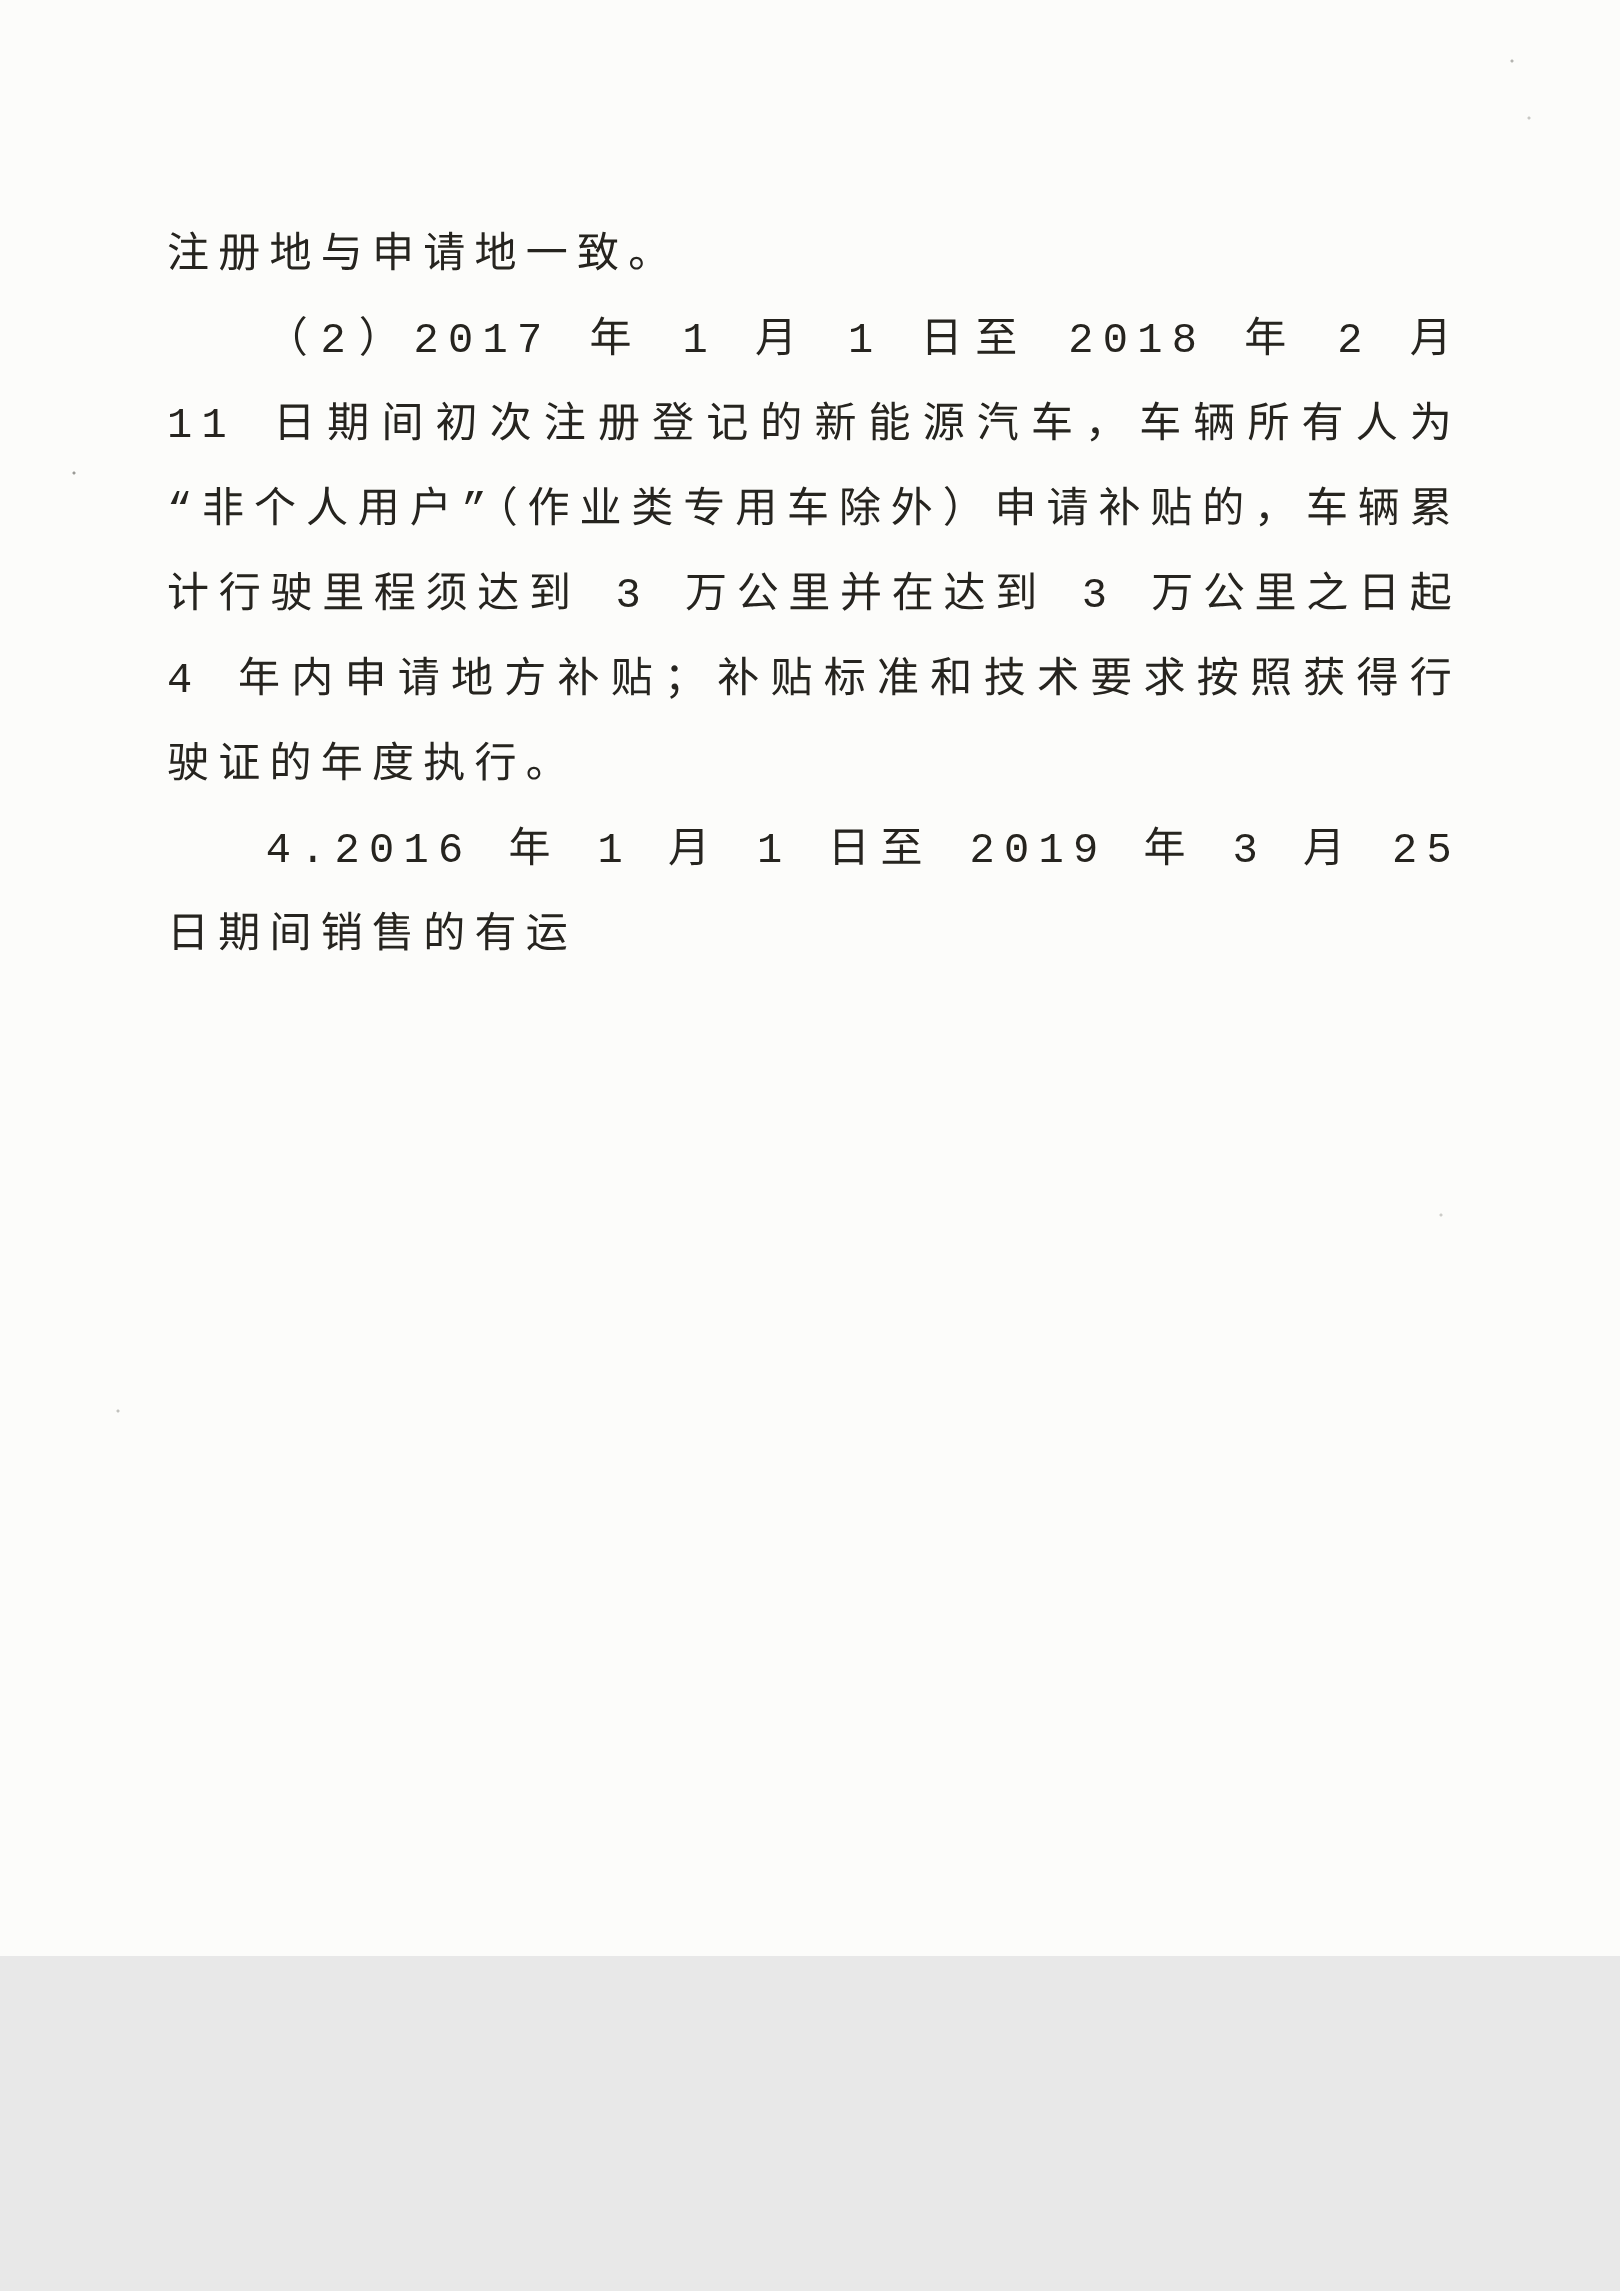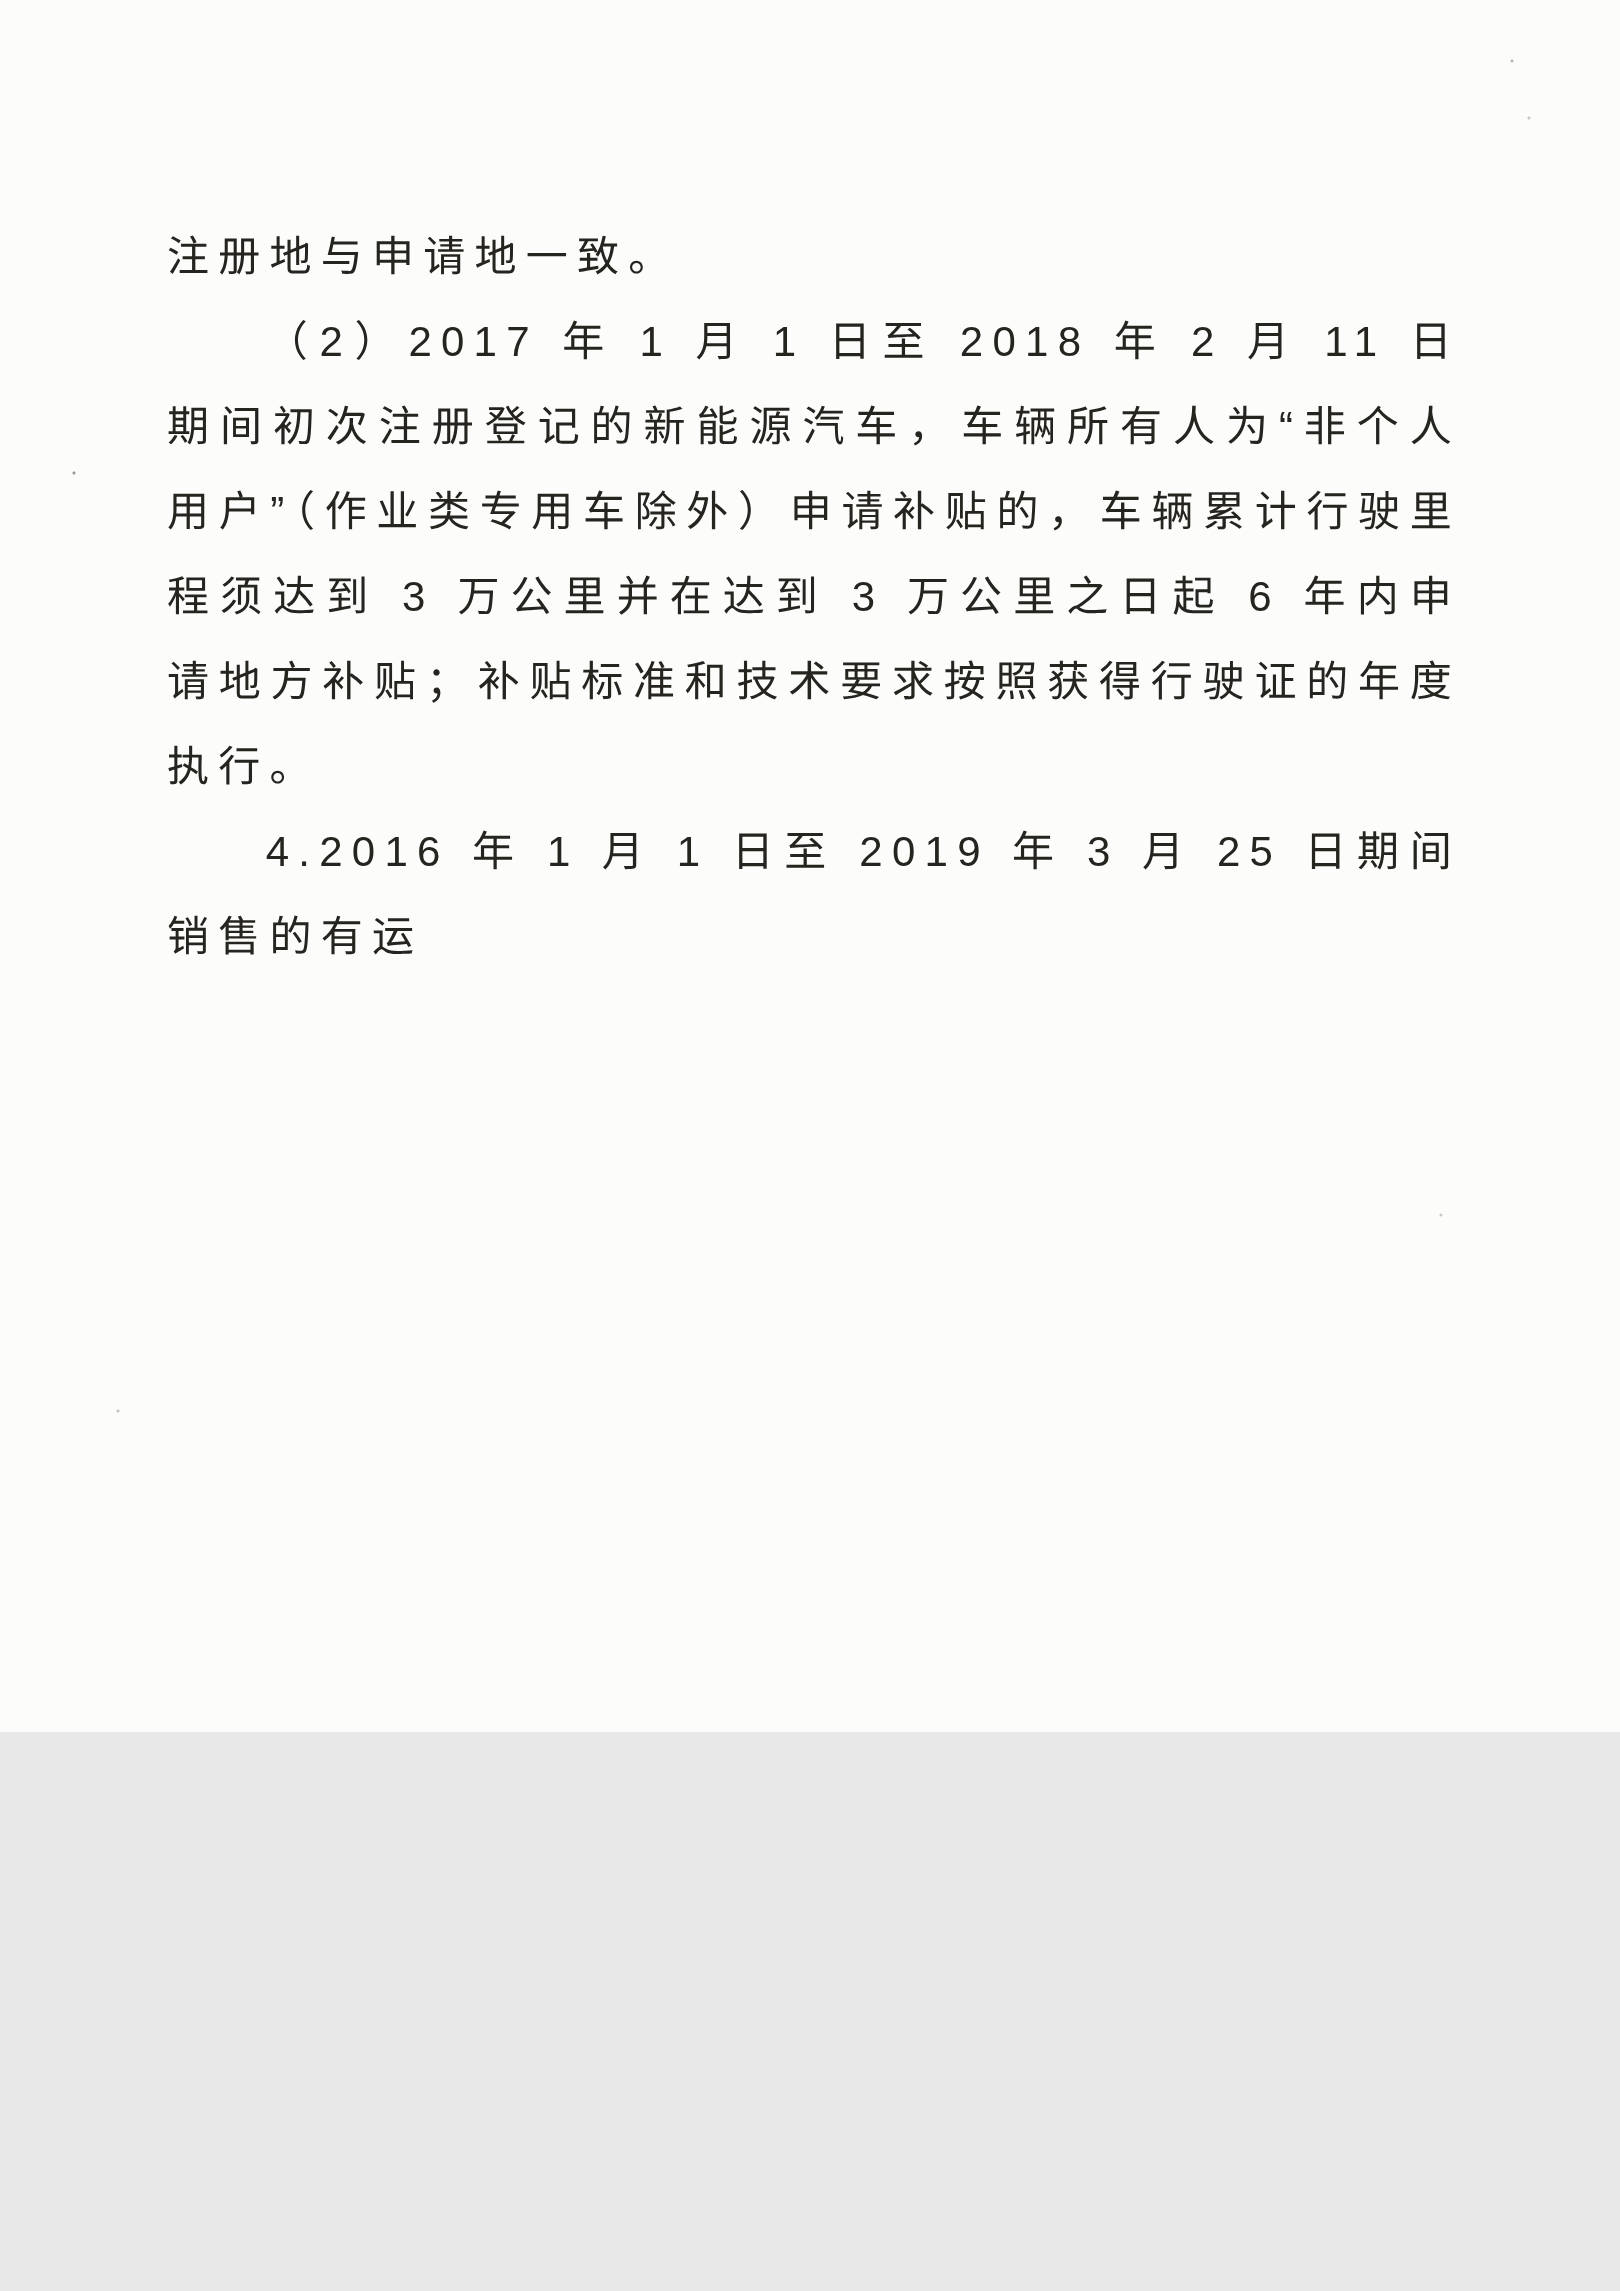--- a/index.html
+++ b/index.html
@@ -3,35 +3,35 @@
 <meta charset="utf-8">
 <style>
   html, body {
     margin: 0;
     padding: 0;
     background: #e8e8e8;
   }
   .scan-page {
     position: relative;
     width: 1620px;
-    height: 1732px;
+    height: 1956px;
     margin: 0 auto;
     background-color: #fcfcfa;
     
     background-image:
       radial-gradient(circle 2px at 74px 473px, #9a9a96 0, #9a9a96 1px, transparent 2px),
       radial-gradient(circle 2px at 1512px 61px, #b4b4b0 0, #b4b4b0 1px, transparent 2px),
       radial-gradient(circle 2px at 1529px 118px, #c8c8c4 0, #c8c8c4 1px, transparent 2px),
       radial-gradient(circle 2px at 118px 1411px, #c2c2be 0, #c2c2be 1px, transparent 2px),
       radial-gradient(circle 2px at 353px 2223px, #bdbdb9 0, #bdbdb9 1px, transparent 2px),
       radial-gradient(circle 2px at 1441px 1215px, #ccccc8 0, #ccccc8 1px, transparent 2px);
     overflow: hidden;
     box-sizing: border-box;
     padding: 214px 160px 0 167px;
-    font-family: Liberation Sans, sans-serif;
+    font-family: Liberation Mono, monospace;
   }
   .text-block {
     width: 1294px;
     color: #26241f;
     font-size: 42px;
     line-height: 85px;
     letter-spacing: 0.22em;
     text-align: justify;
     text-justify: inter-character;
   }
@@ -43,17 +43,17 @@
   .para.no-indent {
     text-indent: 0;
   }
 </style>
 </head>
 <body>
 
 <div class="scan-page">
   <div class="text-block">
     <p class="para no-indent">注册地与申请地一致。</p>
-    <p class="para">（2）2017 年 1 月 1 日至 2018 年 2 月 11 日期间初次注册登记的新能源汽车，车辆所有人为“非个人用户”（作业类专用车除外）申请补贴的，车辆累计行驶里程须达到 3 万公里并在达到 3 万公里之日起 6 年内申请地方补贴；补贴标准和技术要求按照获得行驶证的年度执行。</p>
+    <p class="para">（2）2017 年 1 月 1 日至 2018 年 2 月 11 日期间初次注册登记的新能源汽车，车辆所有人为“非个人用户”（作业类专用车除外）申请补贴的，车辆累计行驶里程须达到 3 万公里并在达到 3 万公里之日起 4 年内申请地方补贴；补贴标准和技术要求按照获得行驶证的年度执行。</p>
     <p class="para">4.2016 年 1 月 1 日至 2019 年 3 月 25 日期间销售的有运</p>
   </div>
 </div>
 
 
 </body></html>

